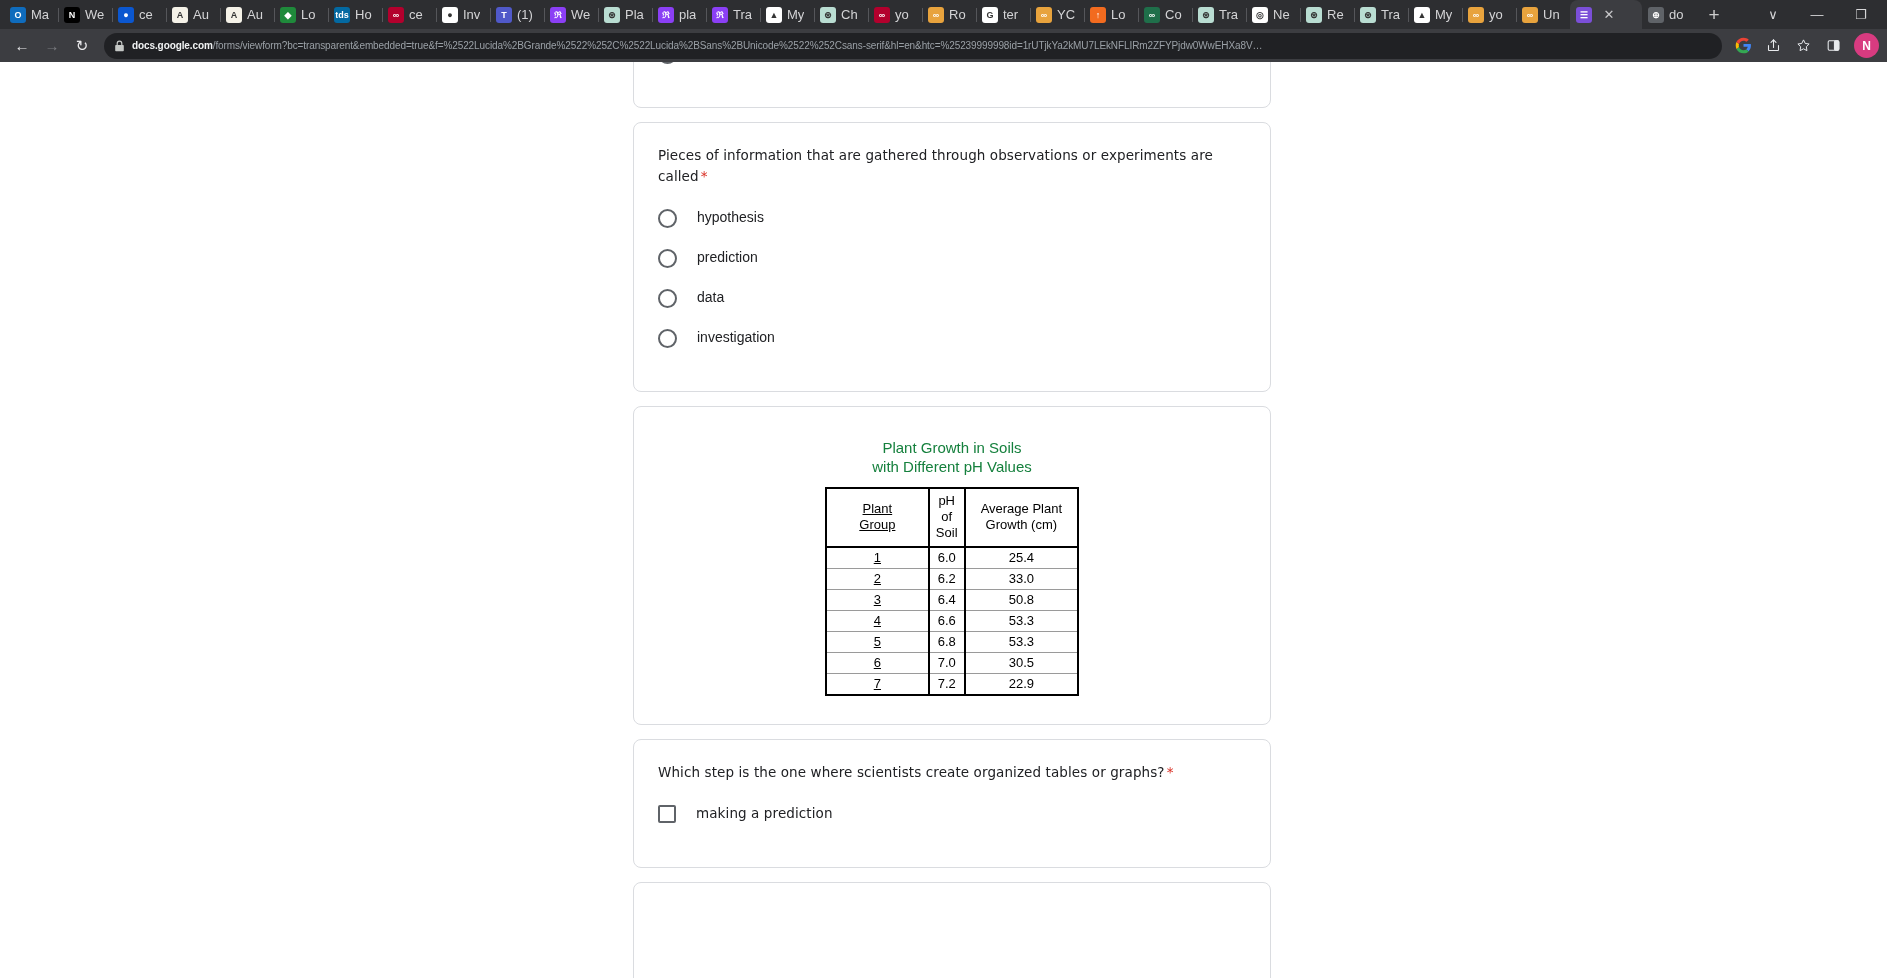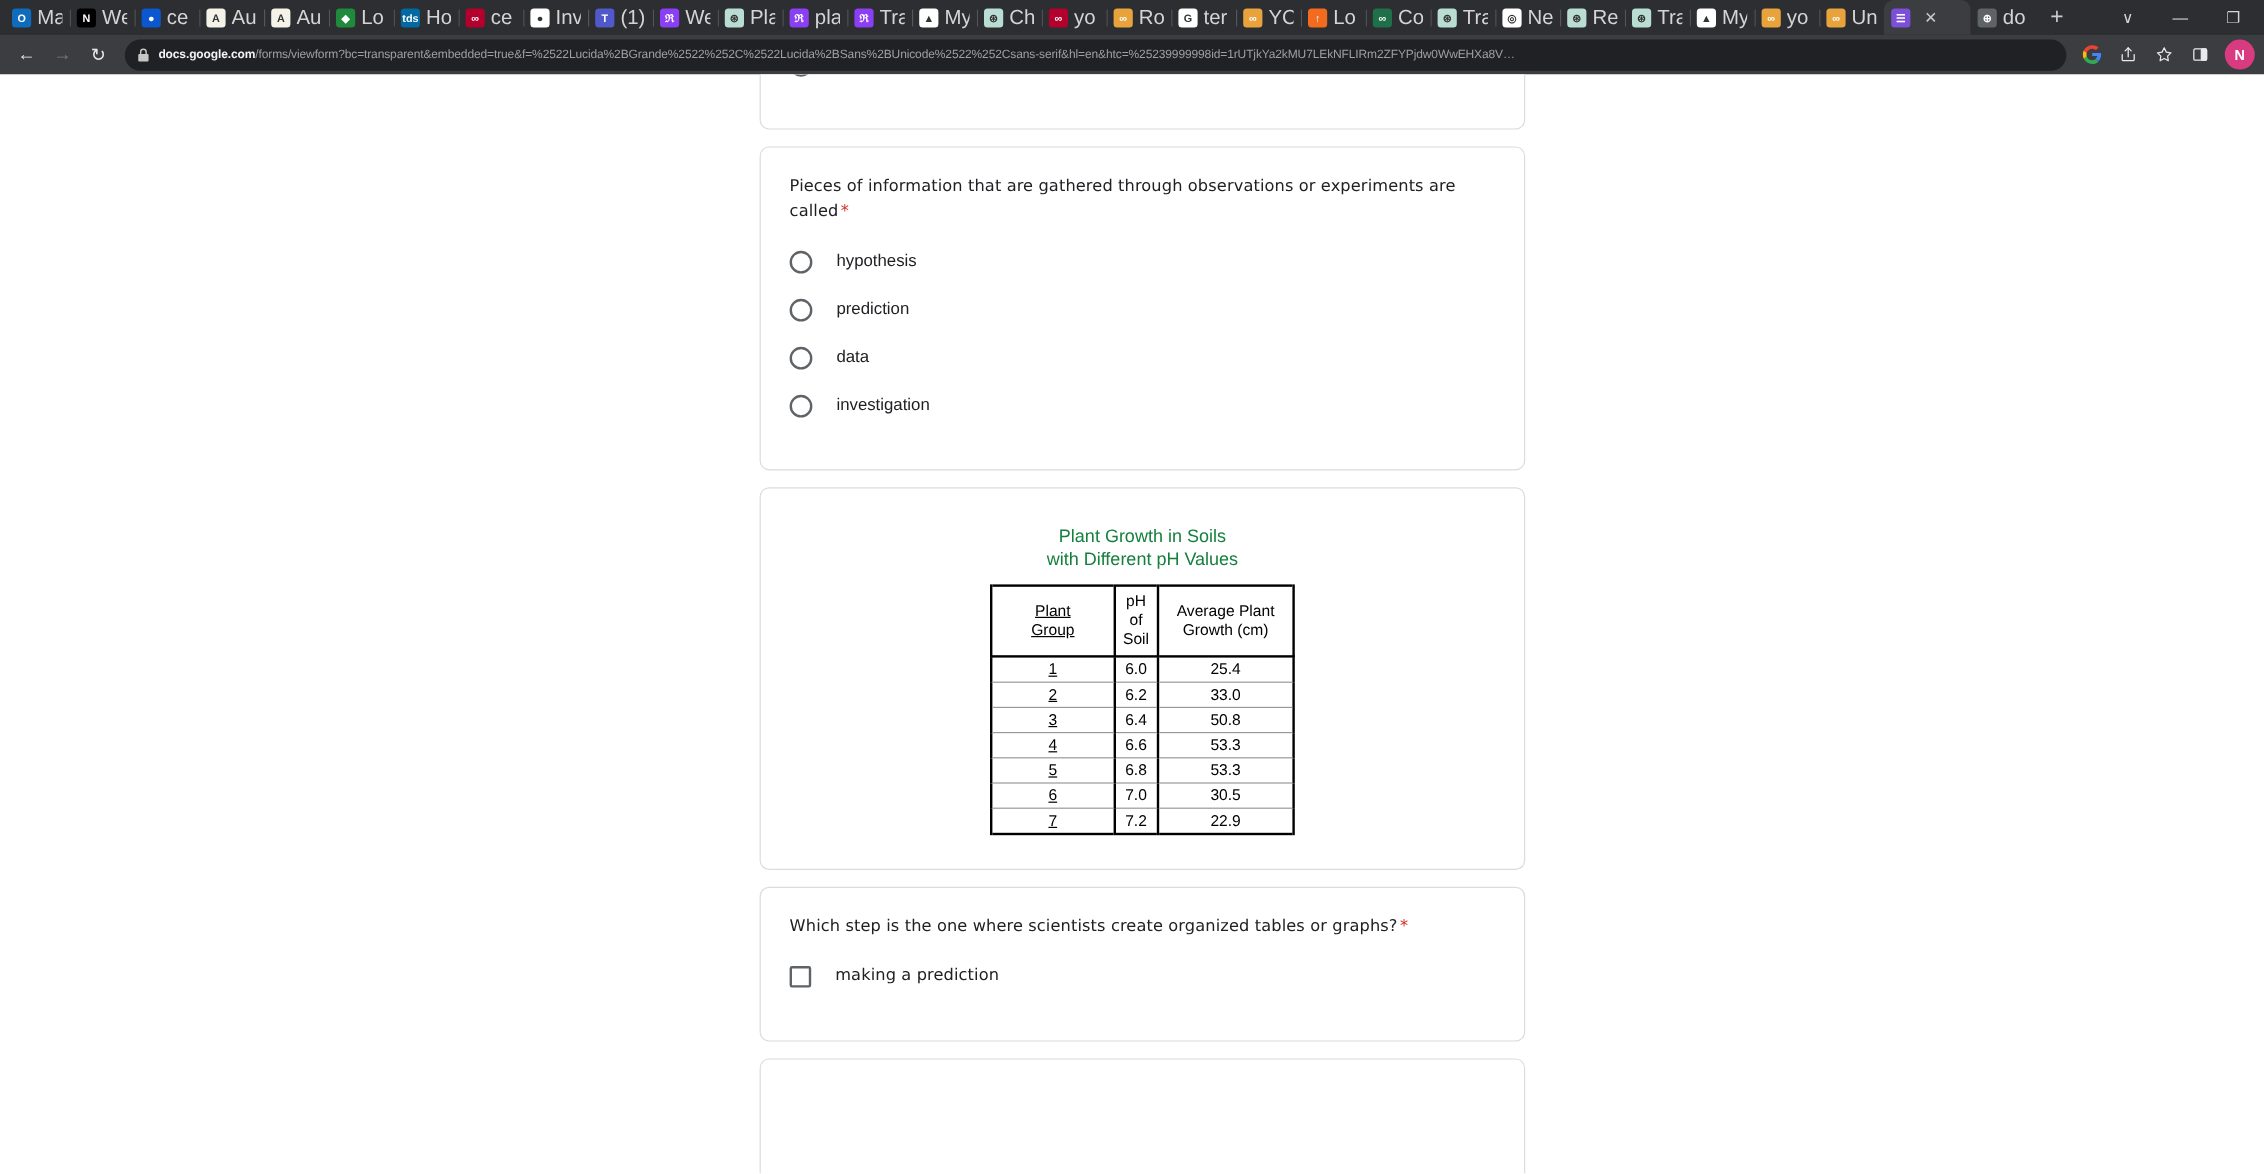--- a/index.html
+++ b/index.html
@@ -41,21 +41,21 @@
     background: #55565a;
   }
   .tab.active {
     background: #3c3d41;
     border-radius: 8px 8px 0 0;
     width: 72px;
   }
   .tab.active::before, .tab.active + .tab::before { background: transparent; }
   .tab-title {
     color: #d4d4d6;
-    font-size: 17px;
+    font-size: 13px;
     white-space: nowrap;
     overflow: hidden;
     line-height: 29px;
   }
   .favicon {
     width: 16px; height: 16px;
     flex: 0 0 16px;
     border-radius: 3px;
     display: flex; align-items: center; justify-content: center;
     font-size: 9px; font-weight: bold; color: #fff;

